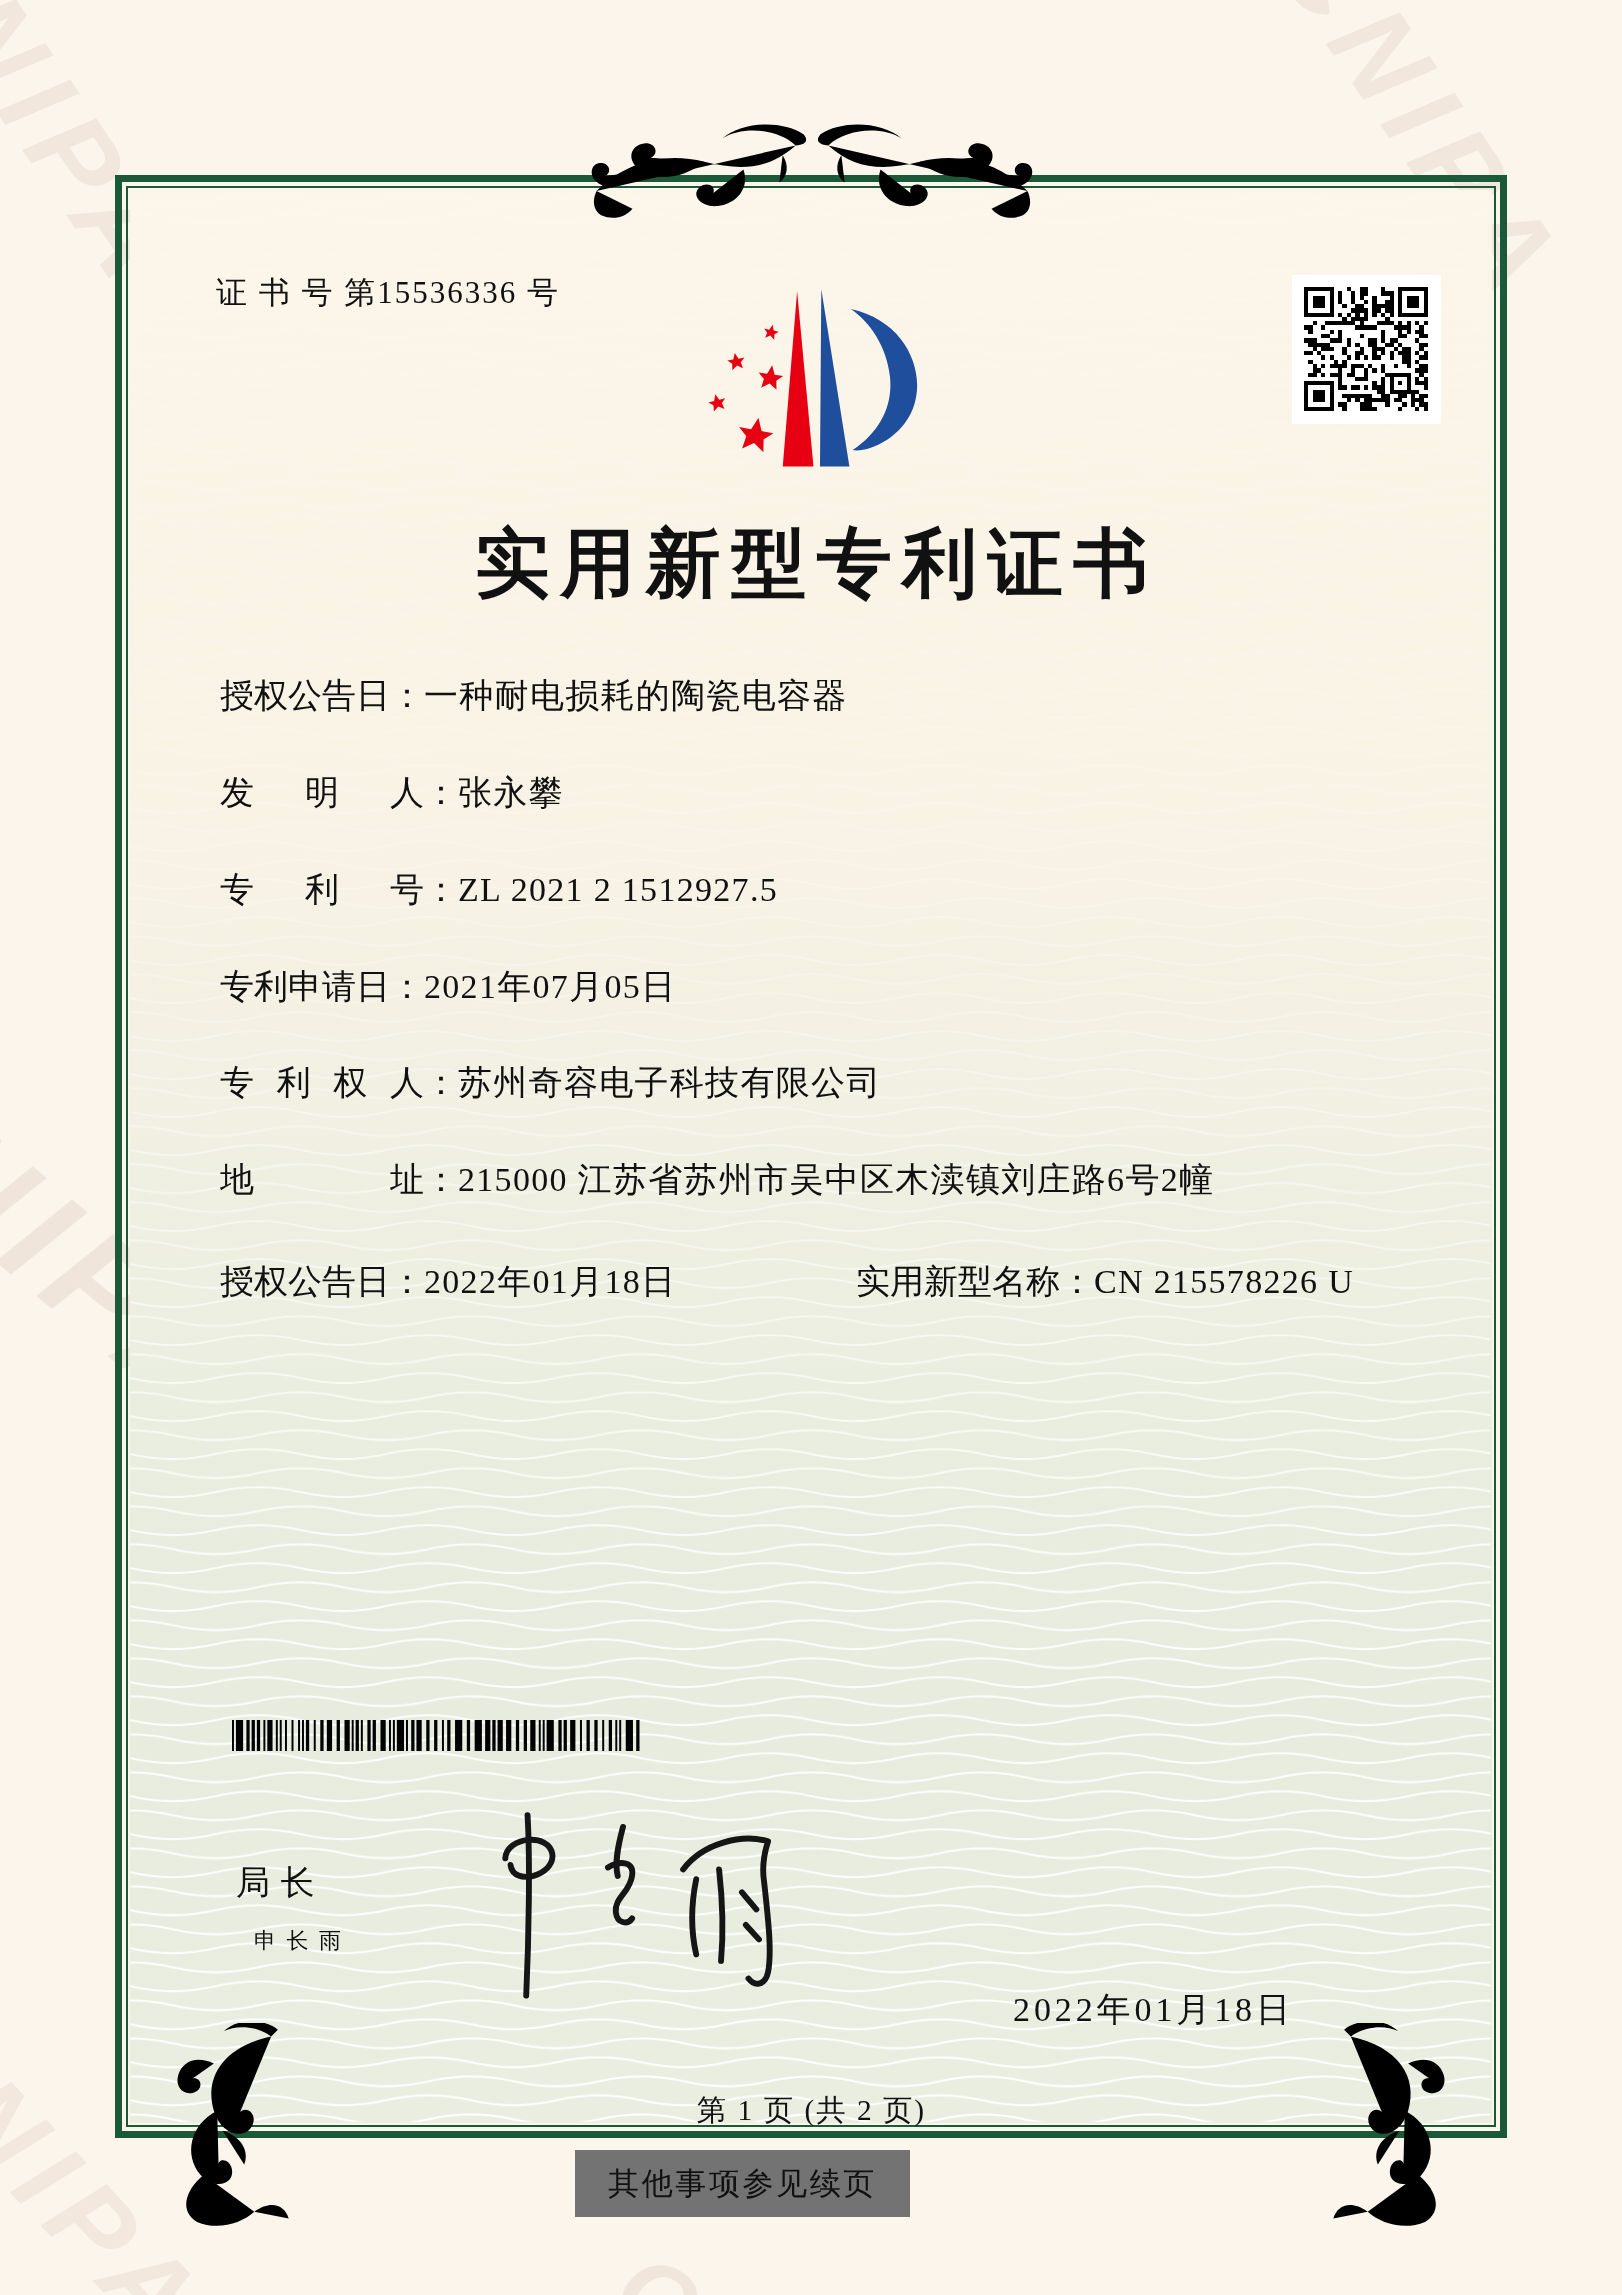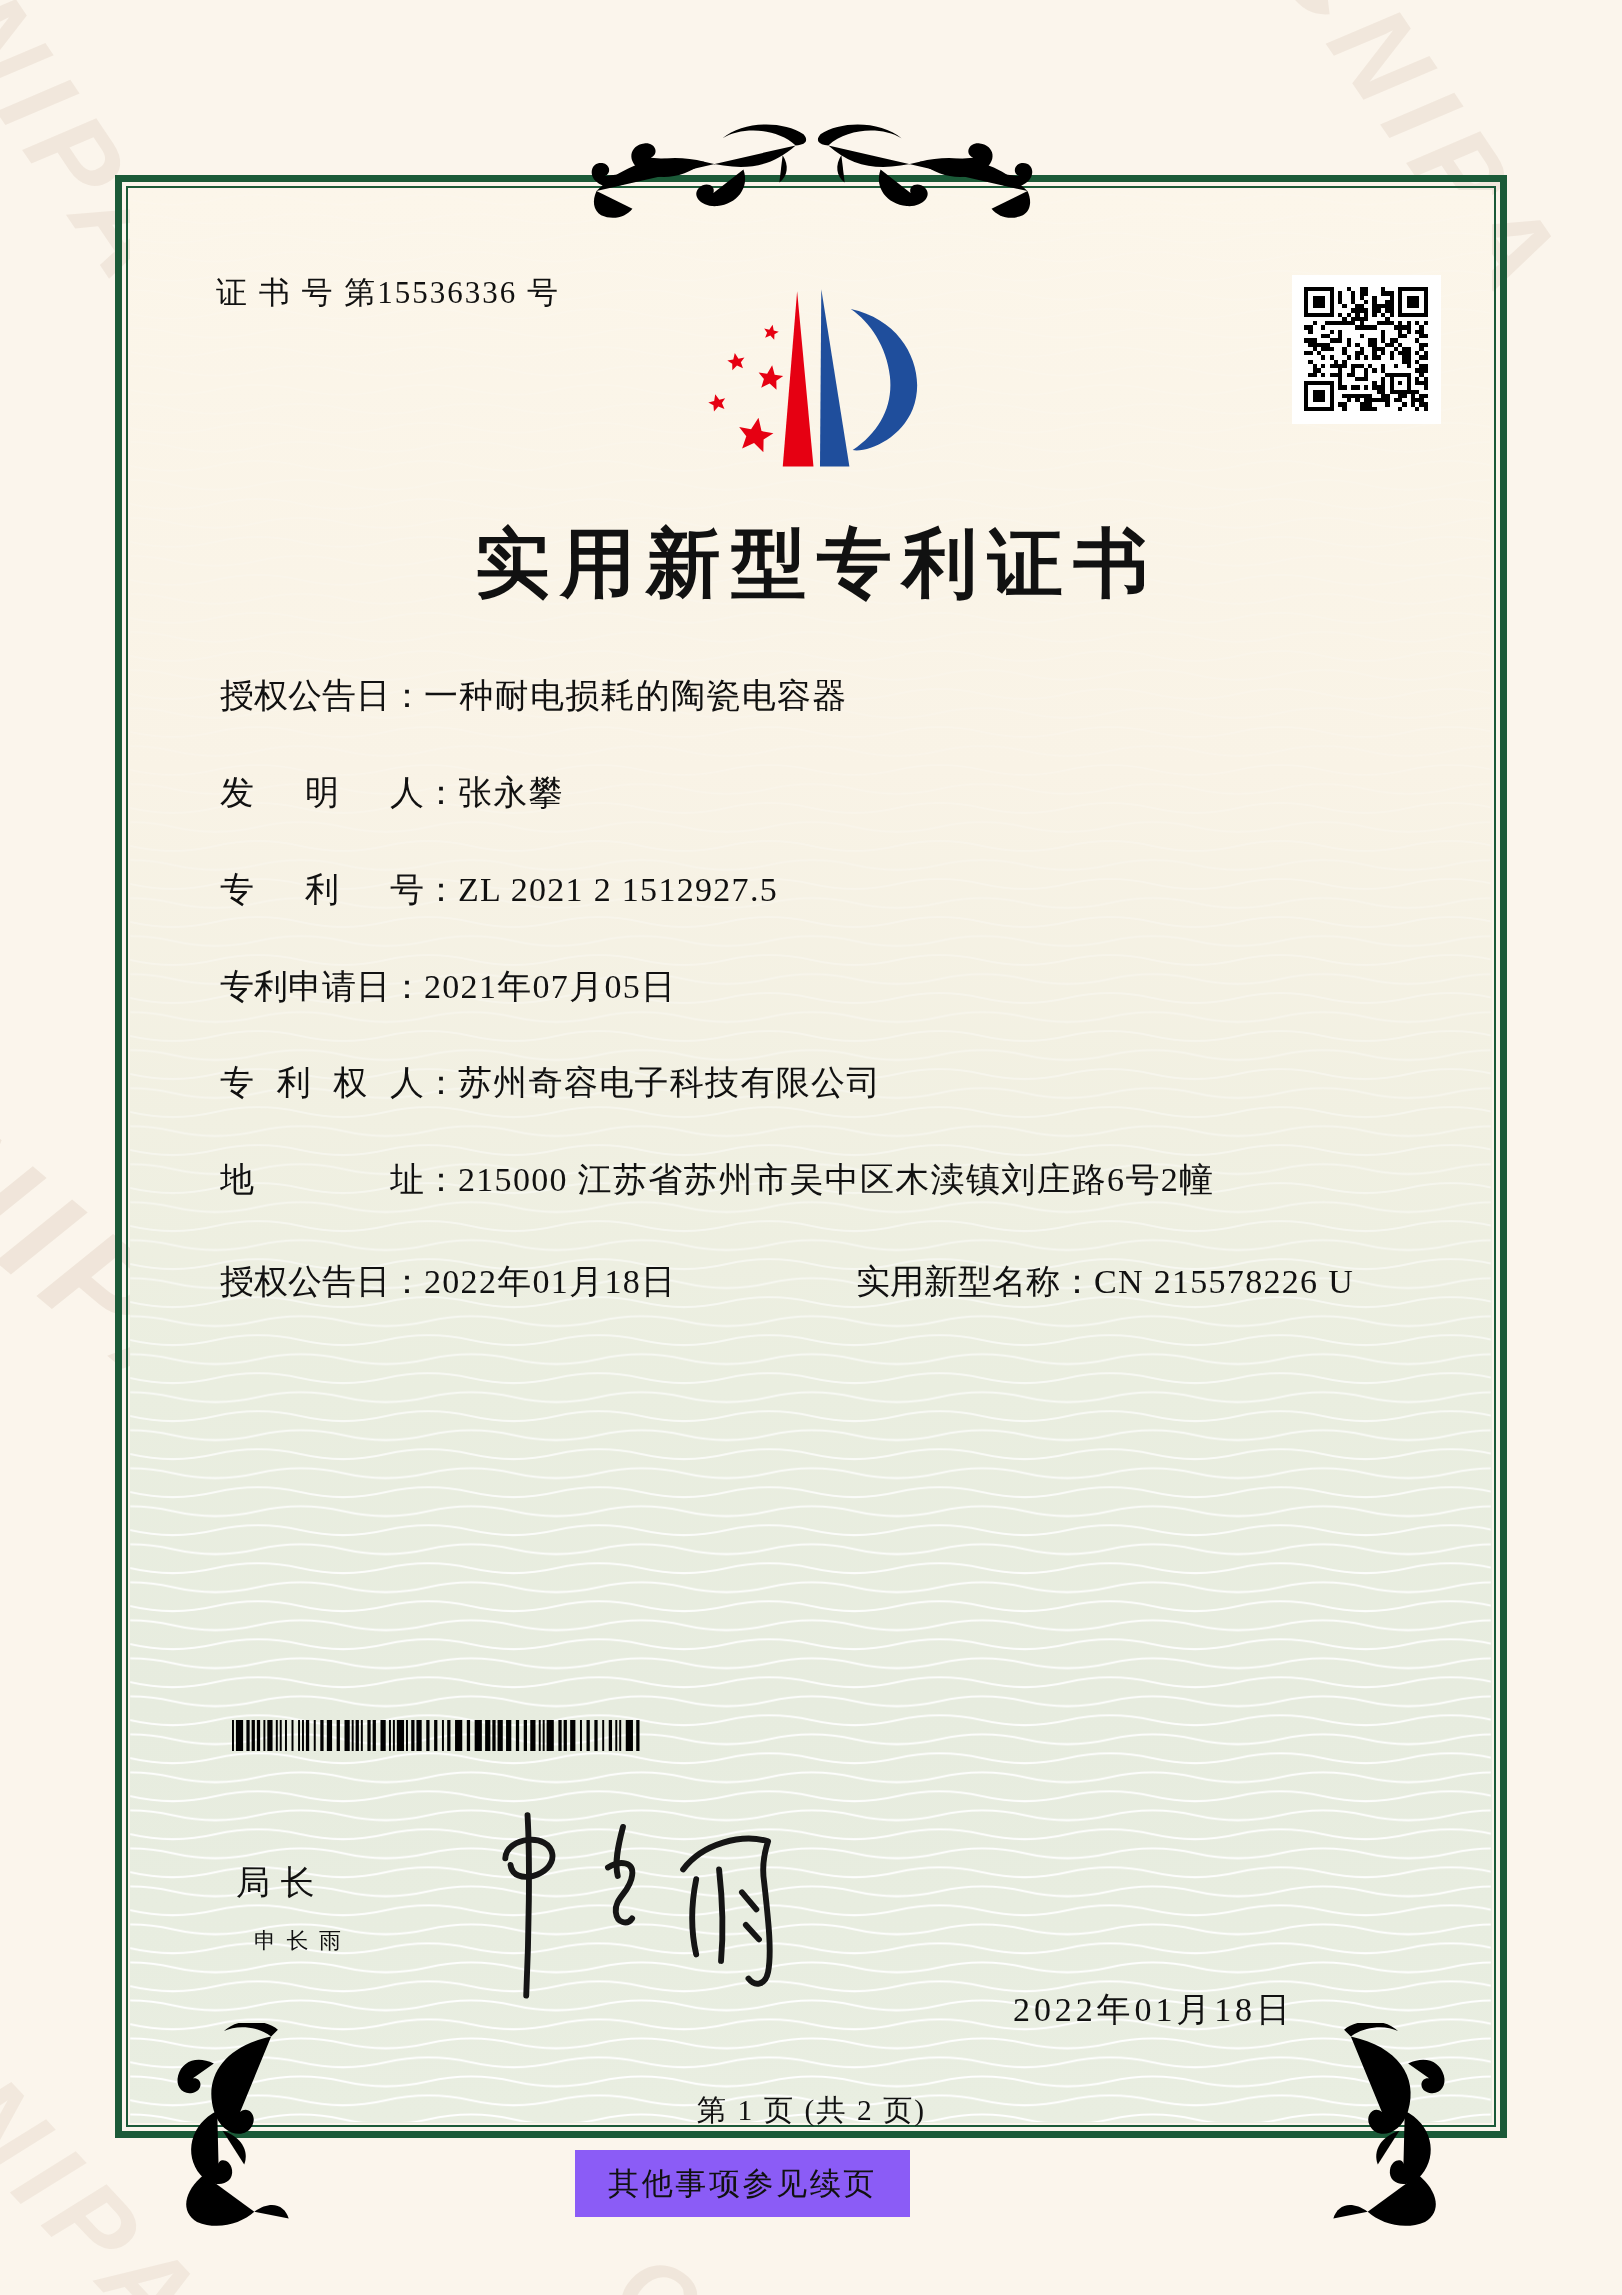--- a/index.html
+++ b/index.html
@@ -76,21 +76,21 @@
   .barcode{left:232px;top:1720px;width:416px;height:31px;}
 
   .signoff-title{left:236px;top:1860px;font-size:34px;letter-spacing:10.5px;}
   .signoff-name{left:254px;top:1926px;font-size:22px;letter-spacing:10.5px;}
   .signature{left:487px;top:1807px;width:353px;height:200px;}
   .signature path{stroke:#151515;stroke-width:9;fill:none;stroke-linecap:round;stroke-linejoin:round;}
 
   .issue-date{left:1013px;top:1987px;font-size:34px;letter-spacing:3.9px;}
   .page-info{left:0;width:1623px;top:2091px;text-align:center;font-size:29.4px;letter-spacing:2px;}
   .cont-box{
-    left:575px;top:2150px;width:335px;height:67px;background:#8b5cf6;
+    left:575px;top:2150px;width:335px;height:67px;background:#737373;
     display:flex;align-items:center;justify-content:center;
     font-size:31px;letter-spacing:2.6px;z-index:6;
   }
 </style>
 </head>
 <body>
 
 <svg width="0" height="0" style="position:absolute">
   <defs>
     <g id="flourish-half">

